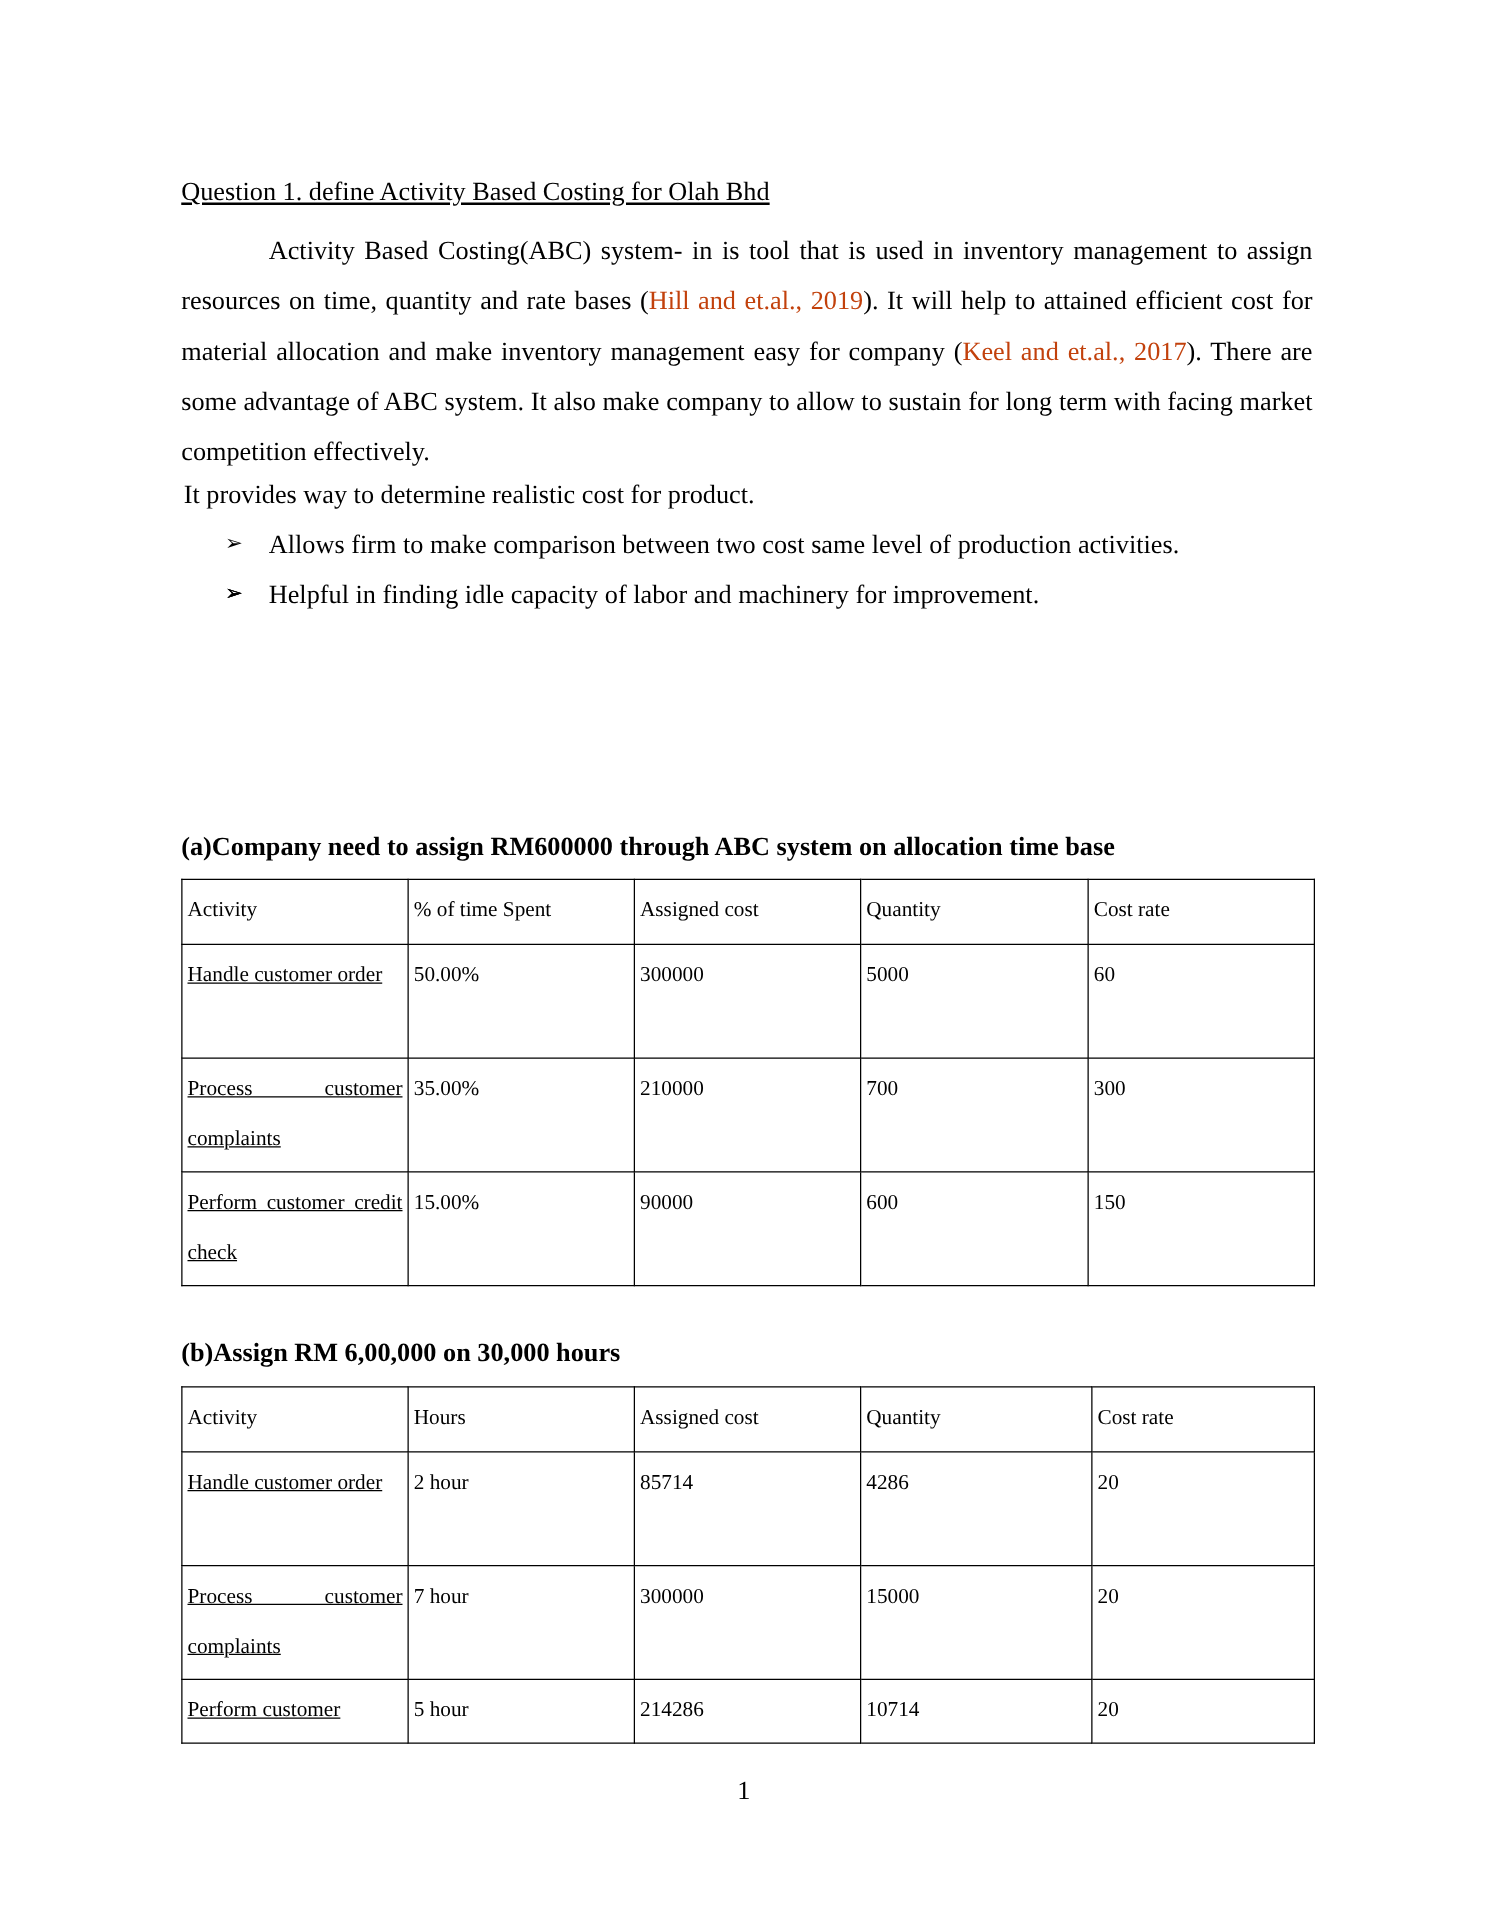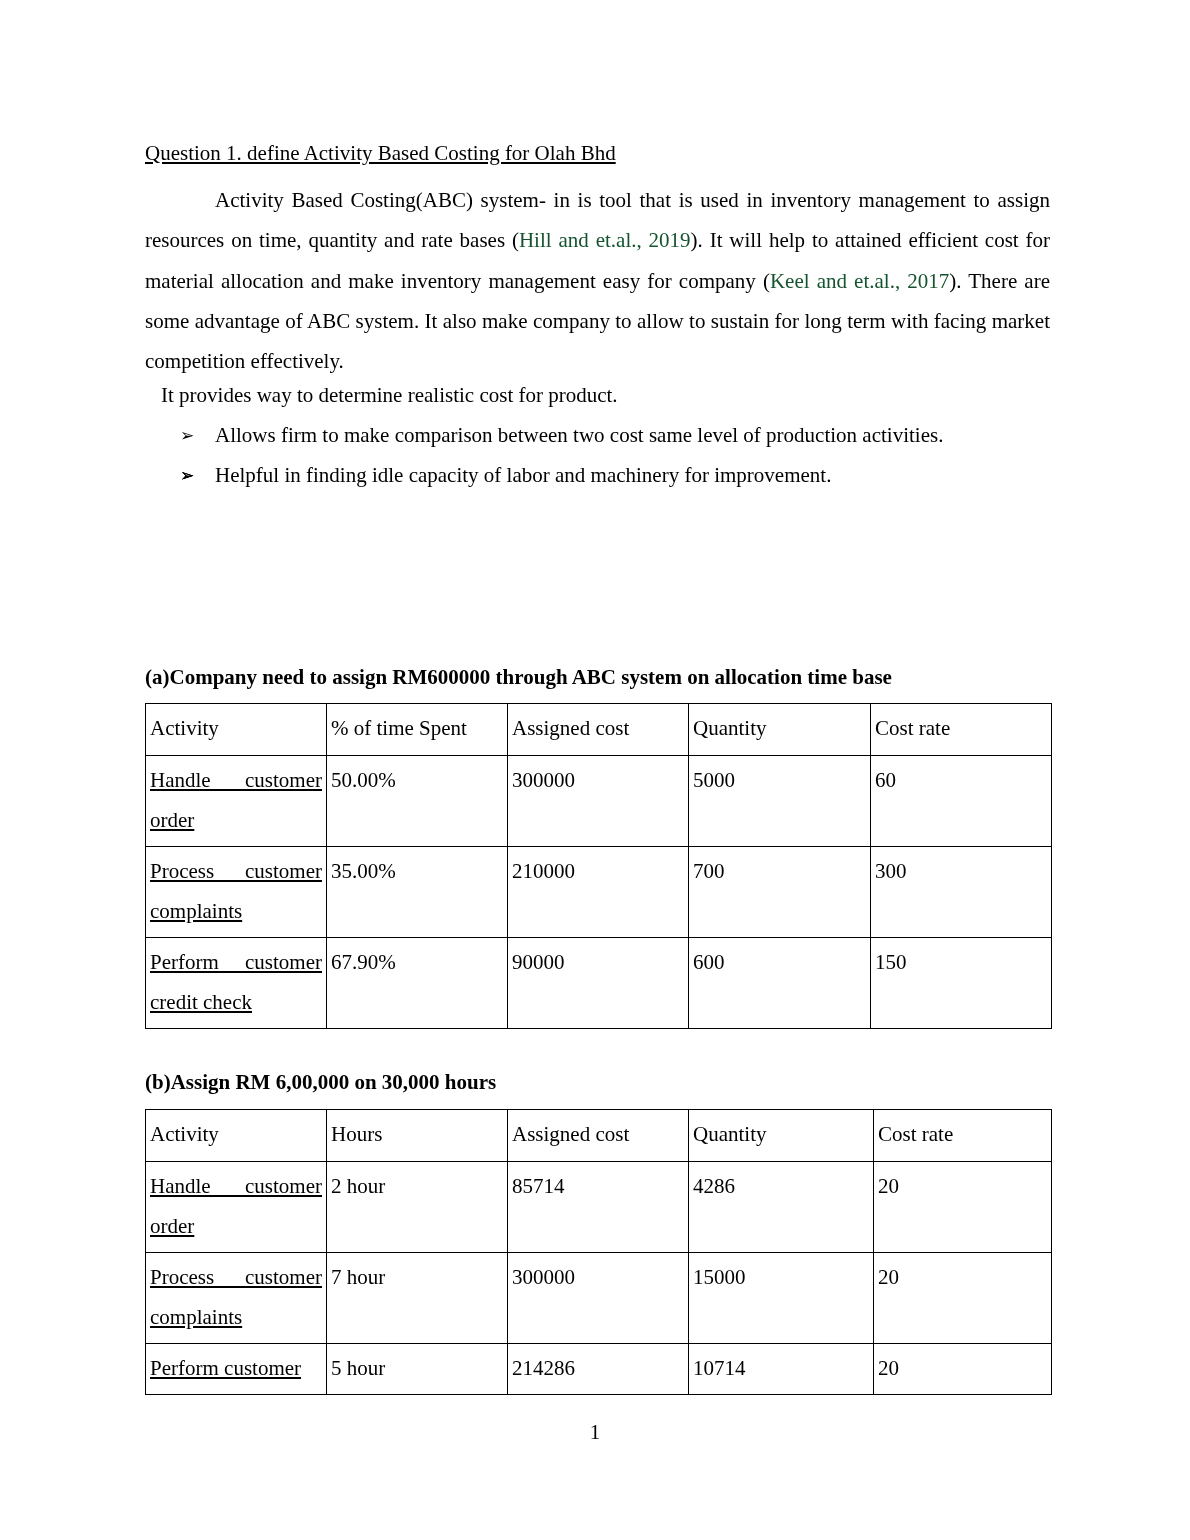--- a/index.html
+++ b/index.html
@@ -1,27 +1,27 @@
 <!DOCTYPE html>
 <html><head>
 <meta charset="utf-8">
 <style>
   html, body { margin: 0; padding: 0; background: #ffffff; }
   body { width: 1190px; height: 1540px; position: relative; font-family: "Liberation Serif", serif; color: #000; font-size: 21px; }
   .page { position: absolute; left: 145px; top: 0; width: 905px; }
   .title { position: absolute; top: 139px; left: 0; text-decoration: underline; line-height: 28px; white-space: nowrap; }
   .para { position: absolute; top: 180px; left: 0; width: 905px; line-height: 40.3px; text-align: justify; text-indent: 70px; }
-  .cite { color: #14532d; }
-  .line { position: absolute; left: 16px; line-height: 28px; white-space: nowrap; text-align: right; }
+  .cite { color: #c2410c; }
+  .line { position: absolute; left: 2px; line-height: 28px; white-space: nowrap; text-align: right; }
   ul.bullets { position: absolute; top: 415px; left: 0; width: 905px; margin: 0; padding: 0; list-style: none; }
   ul.bullets li { position: relative; padding-left: 70px; line-height: 40.3px; text-align: justify; }
   ul.bullets li .arrow { position: absolute; left: 35px; top: 0; font-family: "DejaVu Sans", sans-serif; font-size: 17px; }
   .heading { position: absolute; left: 0; font-weight: bold; line-height: 28px; white-space: nowrap; }
   table { position: absolute; left: 0; border-collapse: collapse; width: 906px; table-layout: fixed; }
-  td { border: 1px solid #000; vertical-align: top; padding: 4px 4px 0 4px; line-height: 40.3px; font-size: 21px; }
+  td { border: 1px solid #000; vertical-align: top; padding: 4px 4px 0 4px; line-height: 40.3px; font-size: 17px; }
   td.act { text-align: justify; text-align-last: left; text-decoration: underline; }
   tr.hdr td { height: 47px; }
   tr.row td { height: 86px; }
   tr.row.last td { height: 46px; }
   .pagenum { position: absolute; top: 1418px; left: 0; width: 1190px; text-align: center; line-height: 28px; }
 </style>
 </head>
 <body>
 
 <div class="page">
@@ -65,21 +65,21 @@
     </tr>
     <tr class="row">
       <td class="act">Process customer complaints</td>
       <td>35.00%</td>
       <td>210000</td>
       <td>700</td>
       <td>300</td>
     </tr>
     <tr class="row">
       <td class="act">Perform customer credit check</td>
-      <td>67.90%</td>
+      <td>15.00%</td>
       <td>90000</td>
       <td>600</td>
       <td>150</td>
     </tr>
   </tbody>
     </table>
 
   <div class="heading" style="top:1068px;">(b)Assign RM 6,00,000 on 30,000 hours</div>
 
   <table style="top:1109px;">

